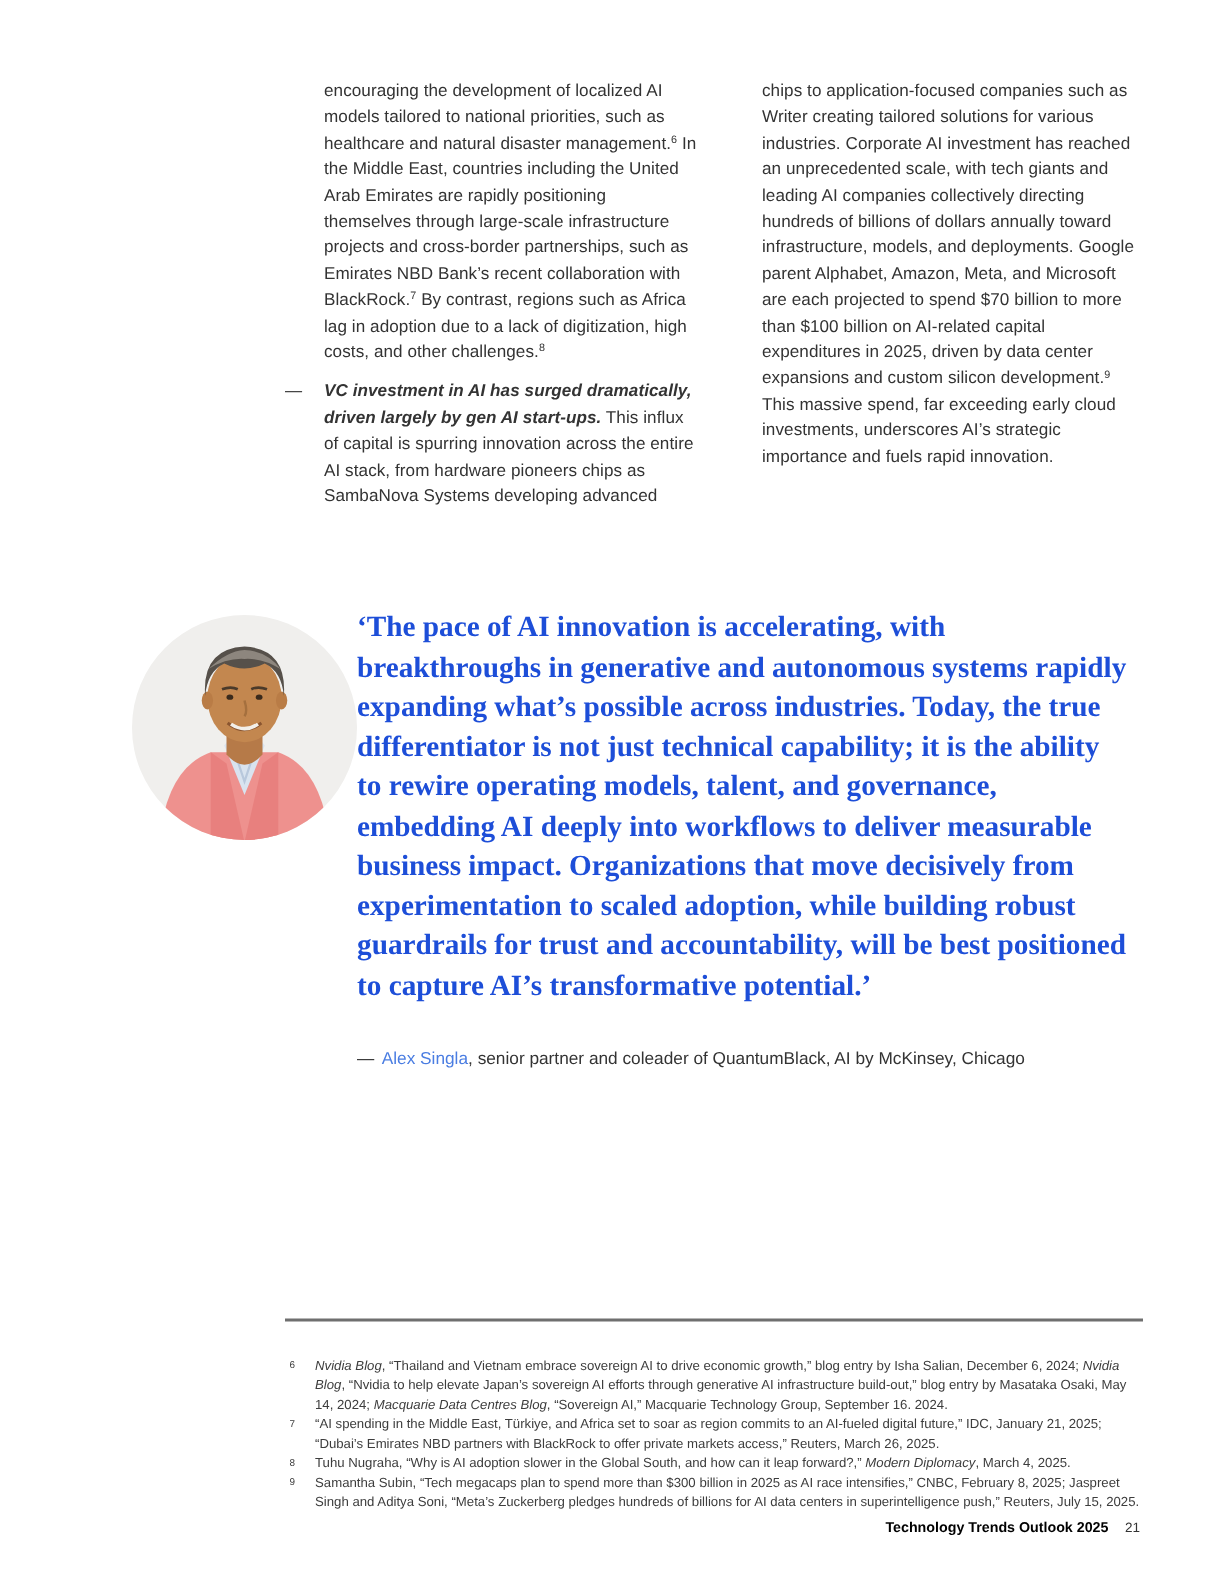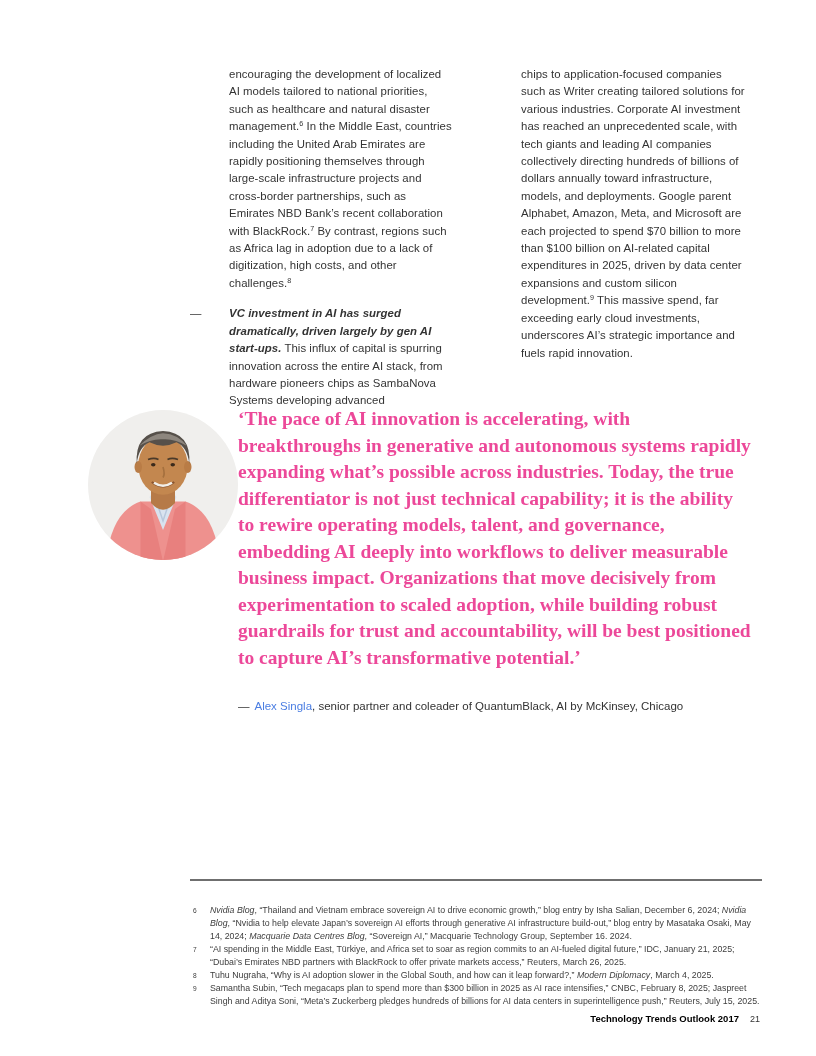--- a/index.html
+++ b/index.html
@@ -7,34 +7,34 @@
     width:816px; height:1056px; background:#ffffff; position:relative;
     font-family:"Liberation Sans", sans-serif; color:#333333;
     -webkit-font-smoothing:antialiased;
   }
   .page { position:absolute; inset:0; overflow:hidden; }
 
   
   .col { position:absolute; top:53px; font-size:11.4px; line-height:17.4px; color:#333333; letter-spacing:0.05px; }
   .col-left  { left:216px; width:249px; }
   .col-right { left:508px; width:251px; }
-  .para { margin:13px; }
+  .para { margin:0; }
   .bullet { position:relative; margin-top:9px; }
   .bullet .marker { position:absolute; left:-26px; top:0; }
   .bi { font-weight:bold; font-style:italic; }
   .it { font-style:italic; }
   sup.sup, .sup { font-size:7.2px; vertical-align:baseline; position:relative; top:-3.8px; line-height:0; }
 
   
   .avatar { position:absolute; left:88px; top:410px; width:150px; height:150px; }
   .avatar svg { display:block; width:100%; height:100%; }
   .quote {
     position:absolute; left:238px; top:406px; width:514px;
     font-family:"Liberation Serif", serif; font-weight:bold;
-    font-size:19.5px; line-height:26.5px; color:#ec4899;
+    font-size:19.5px; line-height:26.5px; color:#1d4ed8;
   }
   .attribution { position:absolute; left:238px; top:699px; font-size:11.5px; line-height:15px; color:#333333; }
   .attribution .dash { margin-right:5px; }
   .attribution .link { color:#4a7de2; text-decoration:none; cursor:pointer; }
 
   
   .footnotes {
     position:absolute; left:190px; top:879px; width:572px;
     border-top:2px solid #6f6f6f; padding-top:23px;
     font-size:8.8px; line-height:13px; color:#3d3d3d;
@@ -124,17 +124,17 @@
       <span class="fn-num">8</span>
       <span class="fn-text"><span>Tuhu Nugraha, “Why is AI adoption slower in the Global South, and how can it leap forward?,” </span><span class="it">Modern Diplomacy</span><span>, March 4, 2025.</span></span>
     </div>
     <div class="fn">
       <span class="fn-num">9</span>
       <span class="fn-text"><span>Samantha Subin, “Tech megacaps plan to spend more than $300 billion in 2025 as AI race intensifies,” CNBC, February 8, 2025; Jaspreet Singh and Aditya Soni, “Meta’s Zuckerberg pledges hundreds of billions for AI data centers in superintelligence push,” Reuters, July 15, 2025.</span></span>
     </div>
   </div>
 
   <div class="footer">
-    <span class="footer-title">Technology Trends Outlook 2017</span>
+    <span class="footer-title">Technology Trends Outlook 2025</span>
     <span class="footer-page">21</span>
   </div>
 
 </div>
 
 </body></html>

